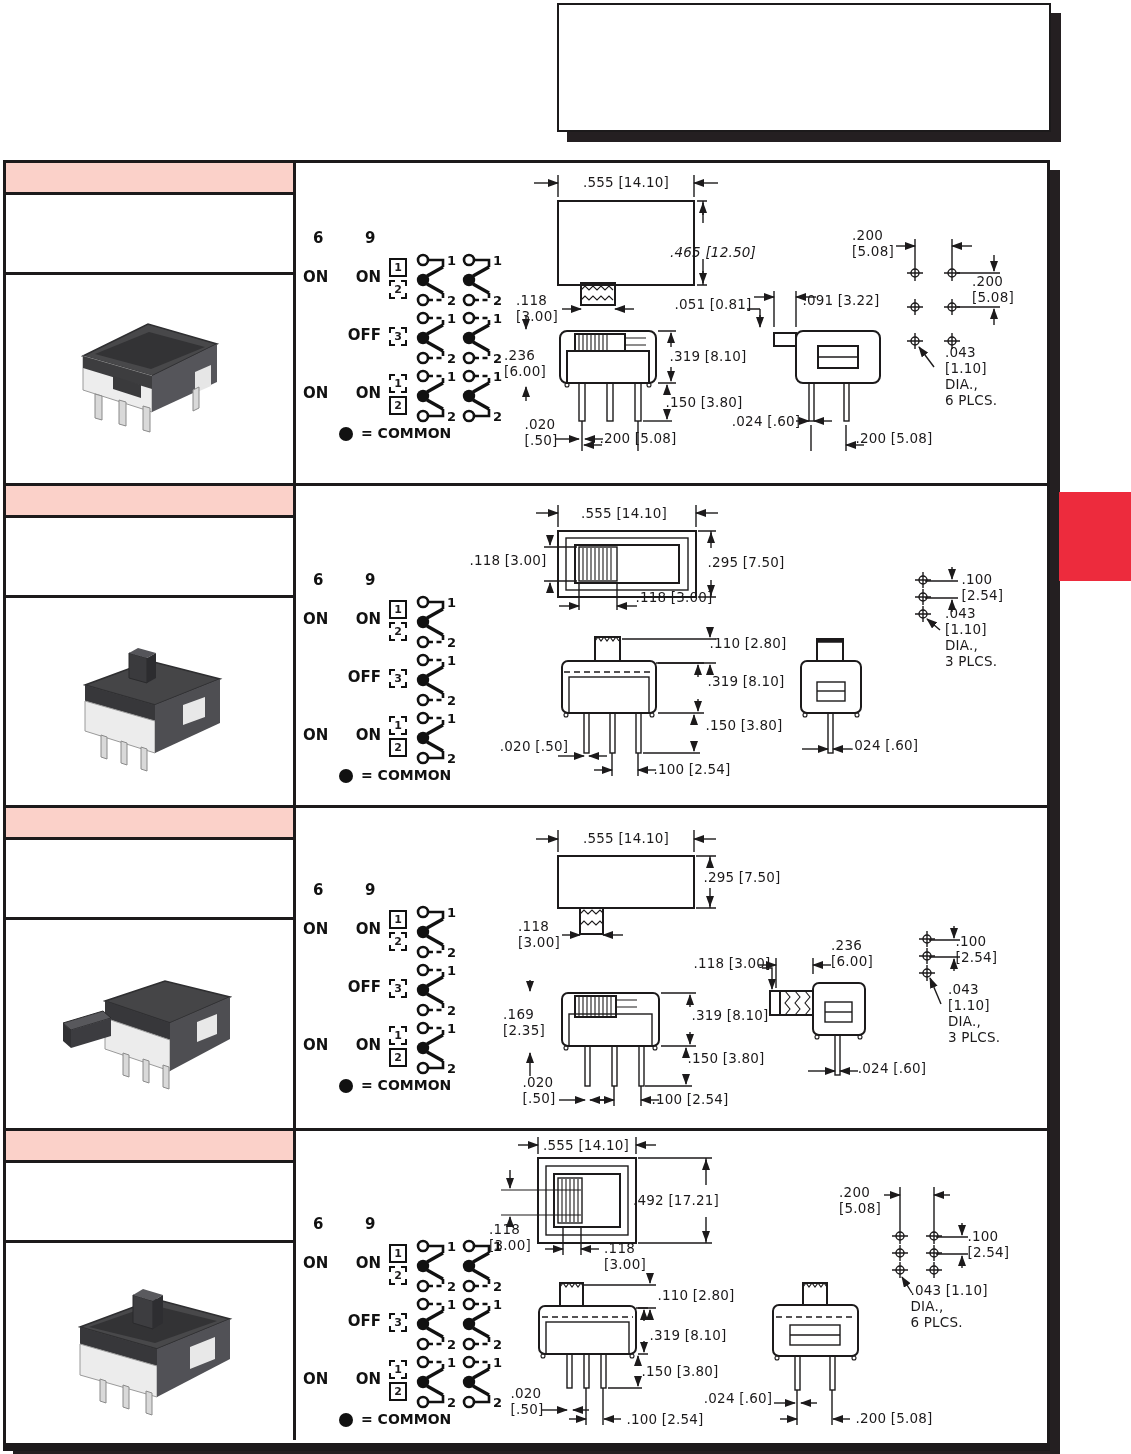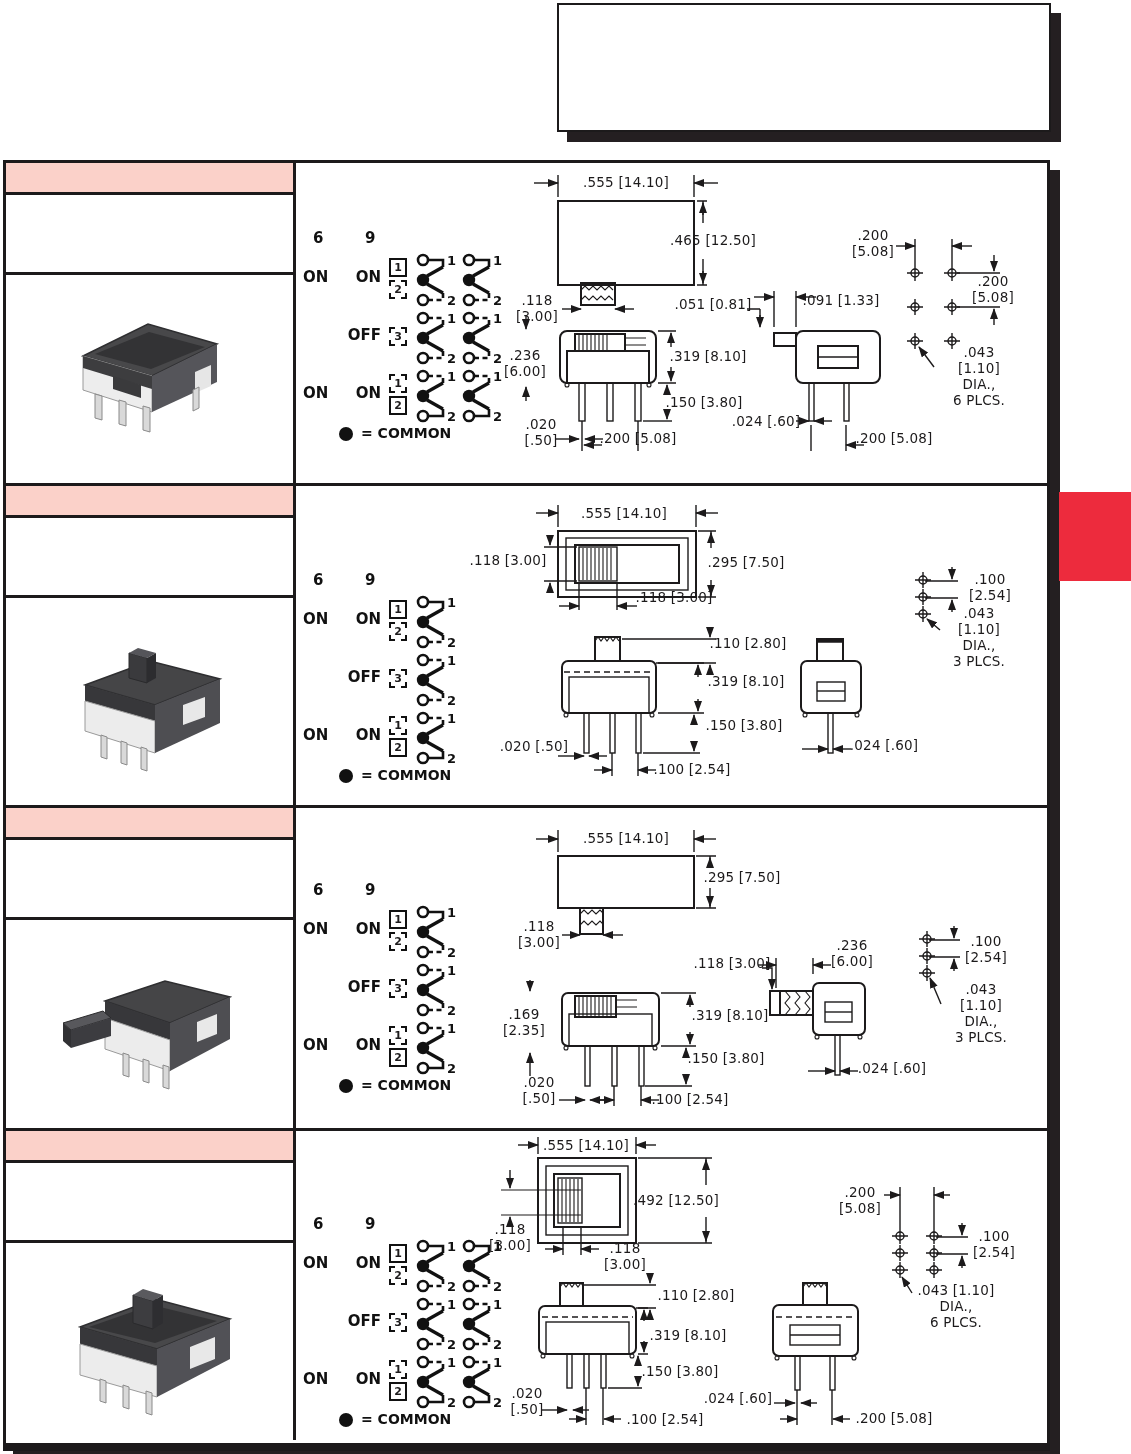--- a/index.html
+++ b/index.html
@@ -17,21 +17,21 @@
   .cell-desc{height:77px;border-bottom:3px solid #1c1a1b;background:#fff;}
   .cell-photo{position:absolute;left:0;top:112px;bottom:0;right:0;display:flex;
               align-items:center;justify-content:center;}
   .right-panel{position:absolute;left:290px;top:0;right:0;bottom:0;}
   .drawing{position:absolute;left:0;top:0;}
   .ln{fill:none;stroke:#1c1a1b;stroke-width:2;}
   .ln1{fill:none;stroke:#1c1a1b;stroke-width:1.4;}
   .th{fill:none;stroke:#1c1a1b;stroke-width:1.1;}
   .dsh{fill:none;stroke:#1c1a1b;stroke-width:1.4;stroke-dasharray:6 4;}
   .dim-label{position:absolute;transform:translate(-50%,-50%);white-space:pre-line;
-             font-size:13.5px;line-height:1.18;letter-spacing:.2px;text-align:center;color:#1c1a1b;}
+             font-size:13.5px;line-height:1.18;letter-spacing:.2px;color:#1c1a1b;}
   .schematic{position:absolute;width:210px;height:222px;z-index:3;}
   .sch-txt{position:absolute;font-weight:bold;font-size:15px;color:#111;}
   .sch-box{position:absolute;width:14px;height:15px;border:2px solid #111;font-size:11px;
            font-weight:bold;display:flex;align-items:center;justify-content:center;}
   .sch-box.dashed{border-style:dashed;}
   .pole{position:absolute;}
   .legend-dot{position:absolute;width:14px;height:14px;border-radius:50%;background:#111;}
 </style>
 </head>
 <body>
@@ -137,25 +137,25 @@
           <path class="ln1" d="M619,102V76 M656,102V76"></path>
           <line x1="600" y1="83" x2="619" y2="83" class="ln1" marker-end="url(#ar0)"></line>
           <line x1="676" y1="83" x2="656" y2="83" class="ln1" marker-end="url(#ar0)"></line>
           <path class="ln1" d="M661,110H704 M661,144H704"></path>
           <line x1="698" y1="92" x2="698" y2="108" class="ln1" marker-end="url(#ar0)"></line>
           <line x1="698" y1="162" x2="698" y2="146" class="ln1" marker-end="url(#ar0)"></line>
           <line x1="638" y1="204" x2="623" y2="184" class="ln1" marker-end="url(#ar0)"></line>
         </svg>
         <div class="labels">
             <span class="dim-label" style="left: 330px; top: 20px;">.555  [14.10]</span>
-            <span class="dim-label" style="left: 417px; top: 78px;">.465  [12.50]</span>
+            <span class="dim-label" style="left: 417px; top: 90px; font-style: italic;">.465  [12.50]</span>
             <span class="dim-label" style="left: 241px; top: 146px;">.118
 [3.00]</span>
             <span class="dim-label" style="left: 417px; top: 142px;">.051  [0.81]</span>
-            <span class="dim-label" style="left: 545px; top: 138px;">.091  [1.33]</span>
+            <span class="dim-label" style="left: 545px; top: 138px;">.091  [3.22]</span>
             <span class="dim-label" style="left: 577px; top: 81px;">.200
 [5.08]</span>
             <span class="dim-label" style="left: 697px; top: 127px;">.200
 [5.08]</span>
             <span class="dim-label" style="left: 229px; top: 201px;">.236
 [6.00]</span>
             <span class="dim-label" style="left: 412px; top: 194px;">.319  [8.10]</span>
             <span class="dim-label" style="left: 408px; top: 240px;">.150  [3.80]</span>
             <span class="dim-label" style="left: 245px; top: 270px;">.020
 [.50]</span>
@@ -674,21 +674,21 @@
           <path class="ln1" d="M604,97V56 M638,97V56"></path>
           <line x1="588" y1="64" x2="604" y2="64" class="ln1" marker-end="url(#ar3)"></line>
           <line x1="654" y1="64" x2="638" y2="64" class="ln1" marker-end="url(#ar3)"></line>
           <path class="ln1" d="M640,106H672 M640,123H672"></path>
           <line x1="666" y1="92" x2="666" y2="104" class="ln1" marker-end="url(#ar3)"></line>
           <line x1="666" y1="137" x2="666" y2="125" class="ln1" marker-end="url(#ar3)"></line>
           <line x1="616" y1="162" x2="606" y2="146" class="ln1" marker-end="url(#ar3)"></line>
         </svg>
         <div class="labels">
             <span class="dim-label" style="left: 290px; top: 15px;">.555  [14.10]</span>
-            <span class="dim-label" style="left: 380px; top: 70px;">.492  [12.50]</span>
+            <span class="dim-label" style="left: 380px; top: 70px;">.492  [17.21]</span>
             <span class="dim-label" style="left: 214px; top: 107px;">.118
 [3.00]</span>
             <span class="dim-label" style="left: 329px; top: 126px;">.118
 [3.00]</span>
             <span class="dim-label" style="left: 400px; top: 165px;">.110  [2.80]</span>
             <span class="dim-label" style="left: 392px; top: 205px;">.319  [8.10]</span>
             <span class="dim-label" style="left: 384px; top: 241px;">.150  [3.80]</span>
             <span class="dim-label" style="left: 231px; top: 271px;">.020
 [.50]</span>
             <span class="dim-label" style="left: 369px; top: 289px;">.100  [2.54]</span>

